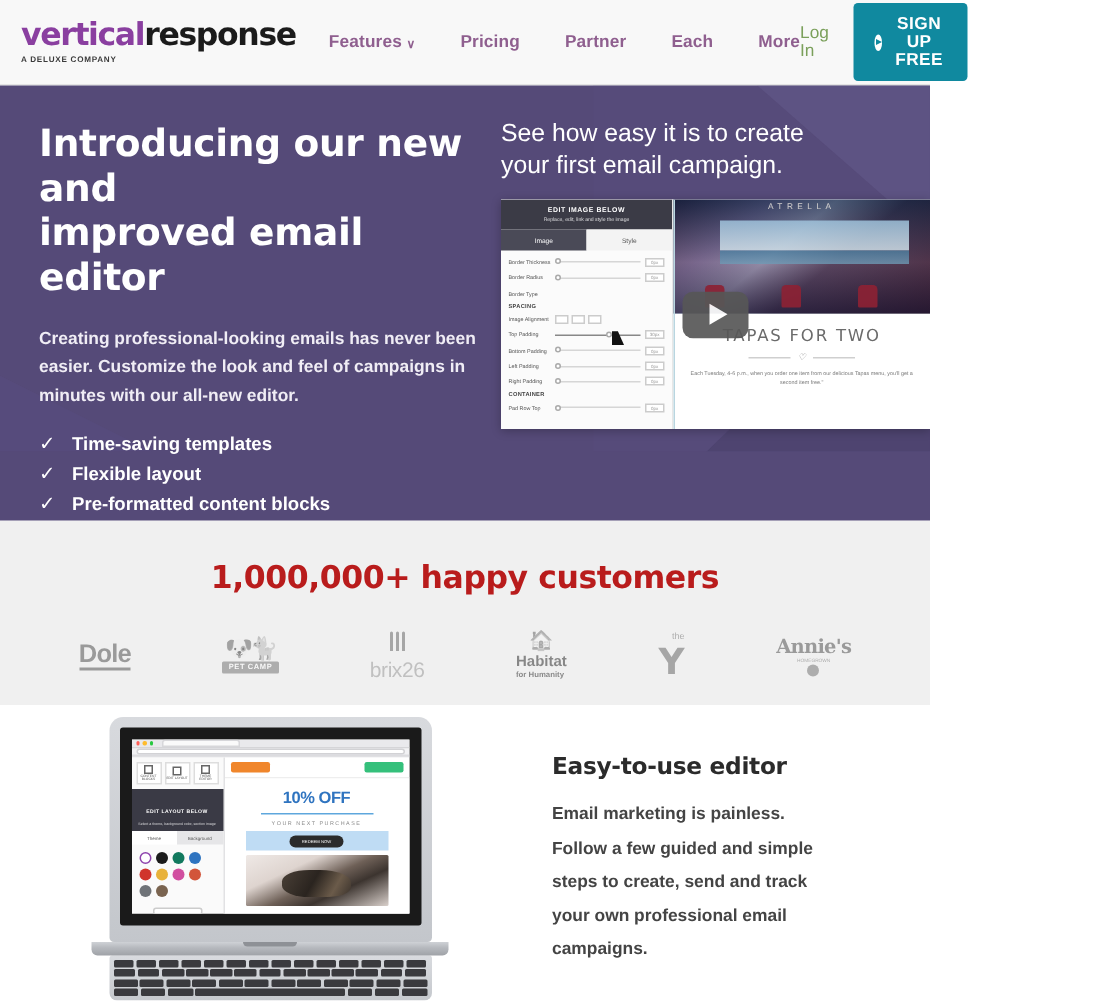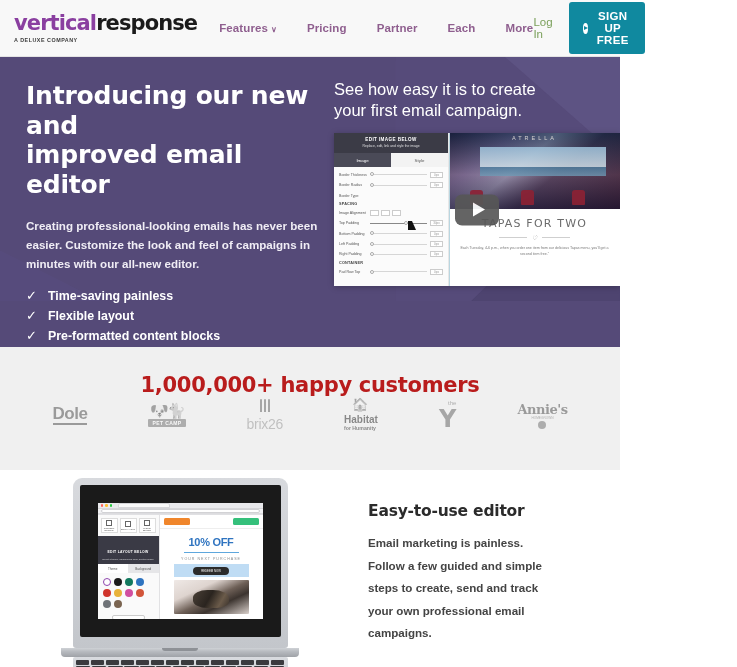--- a/index.html
+++ b/index.html
@@ -136,21 +136,21 @@
     display:flex; align-items:center; justify-content:center;
   }
   .play::after { content:""; border-left:12px solid #fff; border-top:7px solid transparent; border-bottom:7px solid transparent; margin-left:3px;}
   .cursor { position:absolute; left:74px; top:88px; width:0; height:0;
     border-left:4px solid #111; border-right:4px solid transparent;
     border-bottom:9px solid #111; transform:rotate(-18px); }
 
   
   .customers { height: 123px; background:#f0f0f0; padding-top: 26px; }
   .cust-title { text-align:center; font-size: 21px; font-weight:700; color:#b91c1c; letter-spacing:-0.3px; font-family:"DejaVu Sans", sans-serif;}
-  .logos { display:flex; align-items:center; justify-content:space-around; padding: 0 22px; }
+  .logos { display:flex; align-items:center; justify-content:space-around; margin-top: 22px; padding: 0 22px; }
   .logo-item { opacity:.55; filter: grayscale(1); display:flex; flex-direction:column; align-items:center; justify-content:center; height:36px;}
   .l-dole { font-size:17px; font-weight:700; color:#555; border-bottom:2.5px solid #555; line-height:1.05; letter-spacing:-0.5px;}
   .l-petcamp { display:flex; flex-direction:column; align-items:center; }
   .l-petcamp .art { font-size:15px; color:#666; line-height:1; letter-spacing:-2px;}
   .l-petcamp .tag { font-size:5px; font-weight:700; color:#fff; background:#777; padding:1px 4px; border-radius:1px; margin-top:1px; letter-spacing:0.4px;}
   .l-brix { display:flex; align-items:center; gap:4px; }
   .l-brix .bars { display:flex; gap:1.5px; }
   .l-brix .bars i { display:block; width:2.5px; height:13px; background:#6a6a6a; border-radius:1px 1px 0 0;}
   .l-brix .txt { font-size:14px; color:#9a9a9a; letter-spacing:-0.3px;}
   .l-habitat { display:flex; align-items:center; gap:4px; }
@@ -166,21 +166,21 @@
   .l-annies .cir { width:8px;height:8px;border-radius:50%;background:#777;margin-top:1px;}
 
   
   .feature { position:relative; height: 197px; background:#fff; display:flex; }
   .laptop-wrap { width: 360px; position:relative; display:flex; align-items:flex-start; justify-content:center; padding-top:8px;}
   .laptop { position:relative; width: 215px; }
   .lid {
     background: linear-gradient(to bottom,#d8dade,#c3c6cb);
     border-radius: 9px 9px 3px 3px; padding: 7px 7px 11px;
   }
-  .screen { background:#1a1a1a; border-radius:2px; padding:18px; }
+  .screen { background:#1a1a1a; border-radius:2px; padding:8px; }
   .app { position:relative; height: 116px; background:#fff; overflow:hidden; display:flex; flex-direction:column;}
   .bw { height:7px; background:#e9e9ec; display:flex; align-items:center; gap:2px; padding:0 3px; border-bottom:0.5px solid #d5d5d8;}
   .bw .dot { width:2.6px;height:2.6px;border-radius:50%;}
   .bw .tab { margin-left:4px; height:5px; width:52px; background:#fafafa; border-radius:2px 2px 0 0; border:0.4px solid #d7d7da;}
   .bw2 { height:6px; background:#f2f2f4; display:flex; align-items:center; padding:0 3px; gap:2px; border-bottom:0.5px solid #dcdcdf;}
   .bw2 .url { flex:1; height:4px; background:#fff; border:0.4px solid #d2d2d5; border-radius:2px;}
   .bw3 { height:5px; background:#f7f7f8; border-bottom:0.5px solid #e0e0e3;}
   .appbody { flex:1; display:flex; }
   .ap-left { width:62px; background:#fafafa; border-right:0.5px solid #e2e2e4; display:flex; flex-direction:column;}
   .ap-tiles { display:flex; gap:2px; padding:3px; }
@@ -269,21 +269,21 @@
     <div class="hero-left">
       <h1 class="hero-h1">
         <span>Introducing our new and</span><br>
         <span>improved email editor</span>
       </h1>
       <p class="hero-p">Creating professional-looking emails has never been easier. Customize the look and feel of campaigns in minutes with our all-new editor.</p>
 
       <div class="hero-list">
         <div class="hero-li">
           <span class="check">✓</span>
-          <span class="hero-li-label">Time-saving painless</span>
+          <span class="hero-li-label">Time-saving templates</span>
         </div>
         <div class="hero-li">
           <span class="check">✓</span>
           <span class="hero-li-label">Flexible layout</span>
         </div>
         <div class="hero-li">
           <span class="check">✓</span>
           <span class="hero-li-label">Pre-formatted content blocks</span>
         </div>
       </div>

